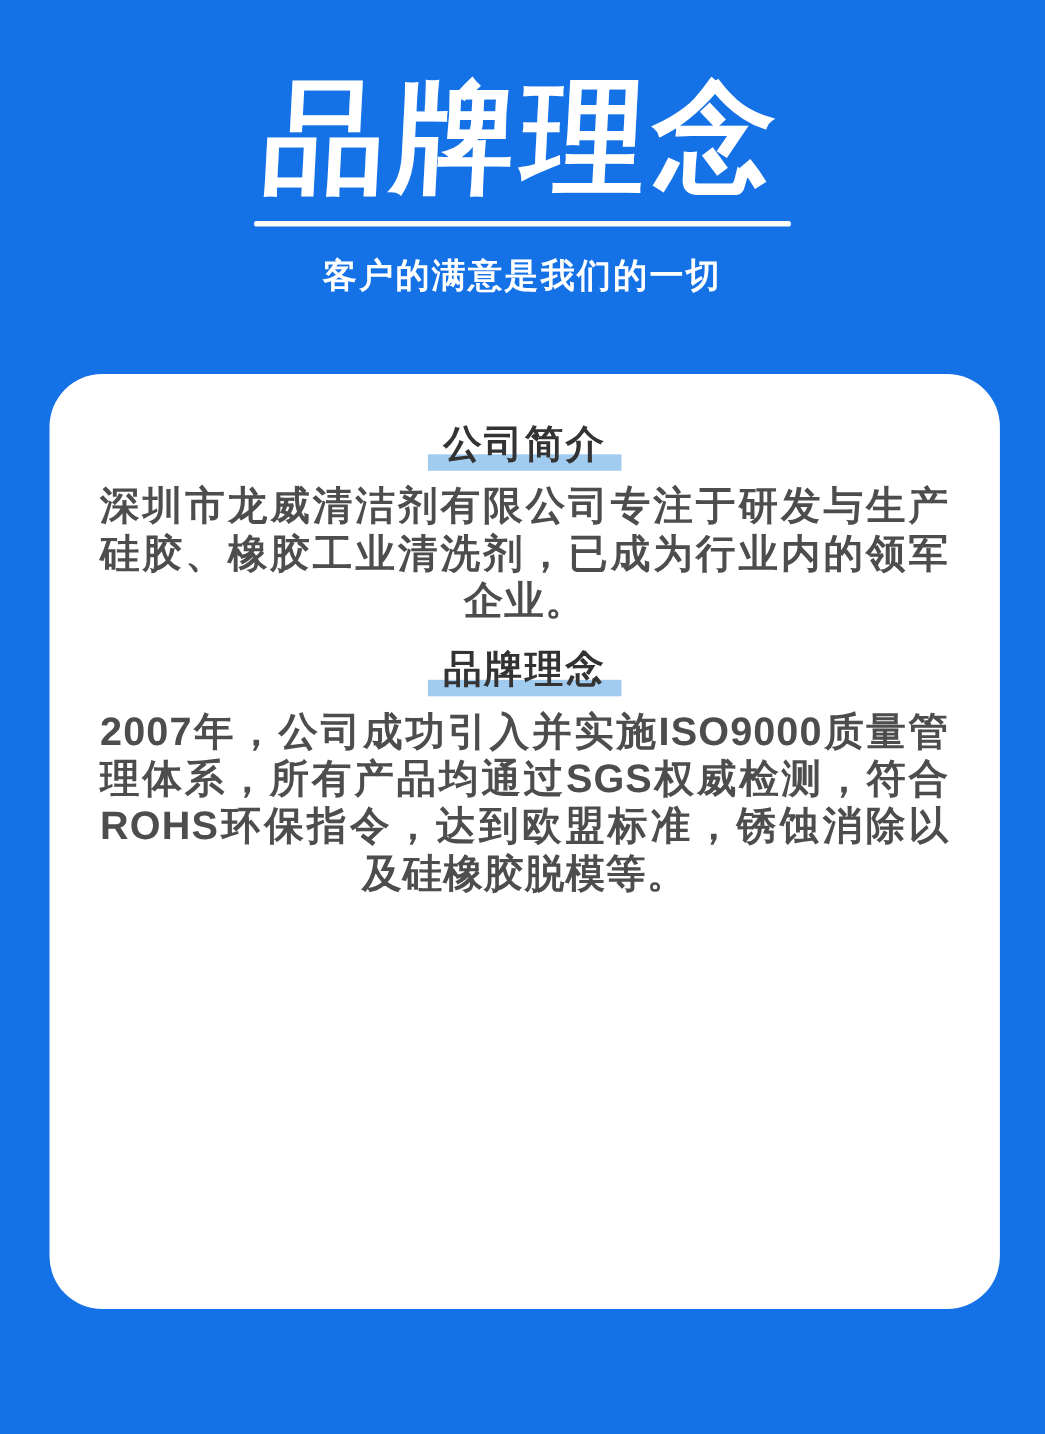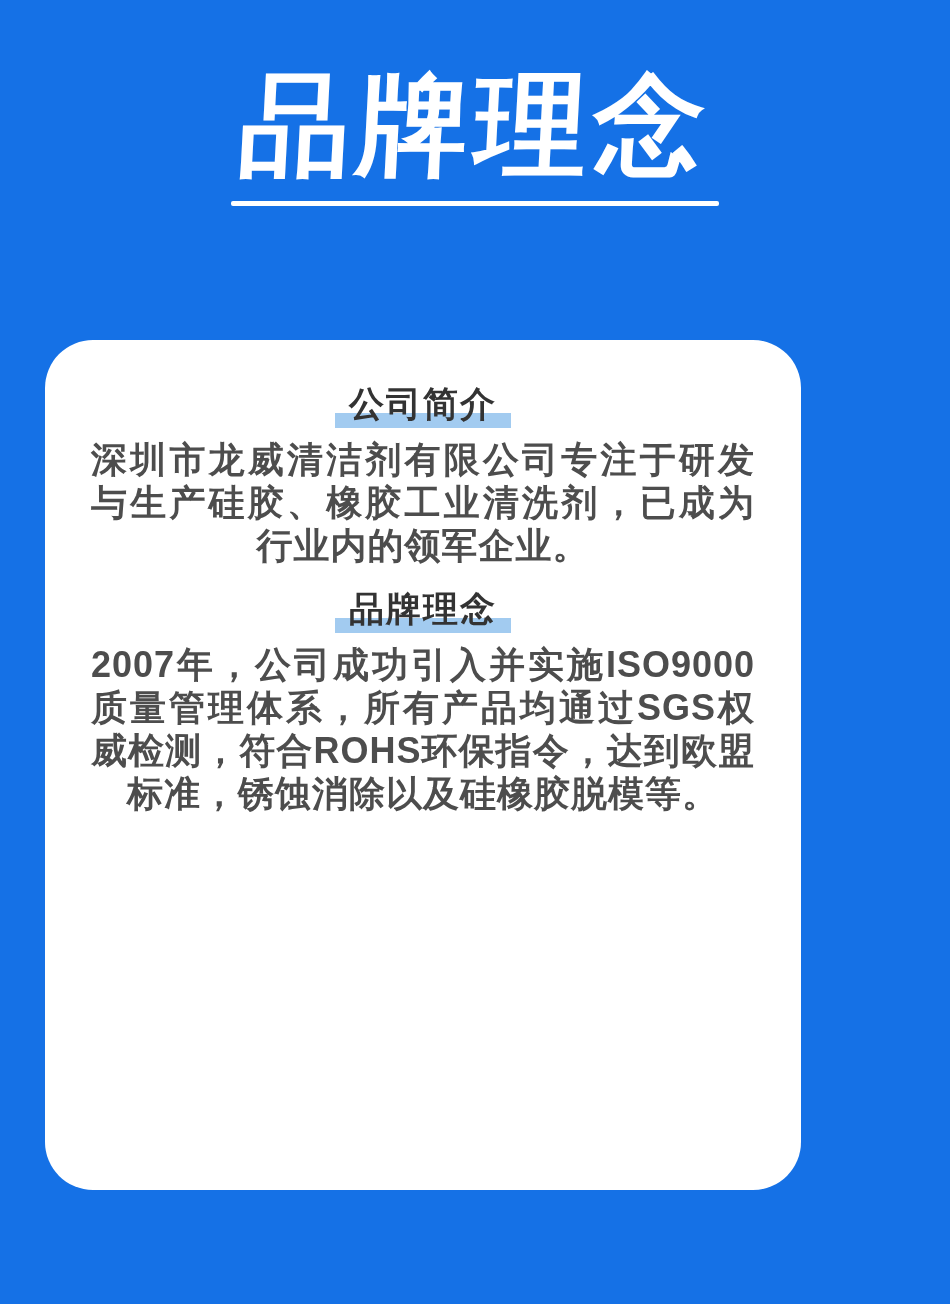--- a/index.html
+++ b/index.html
@@ -35,21 +35,21 @@
     width:488px;height:5px;background:var(--title);
     margin:14px auto 24px auto;border-radius:2px;
   }
   .subtitle{
     font-size:31px;font-weight:600;letter-spacing:2px;color:var(--title);
   }
 
   
   .card{
     position:absolute;left:45px;top:340px;
-    width:756px;height:850px;
+    width:864px;height:850px;
     background:var(--card);
     border-radius:48px;
     padding:40px 44px 36px 44px;
   }
 
   
   .sec-heading{text-align:center;margin:20px 0 12px 0;}
   .sec:first-child .sec-heading{margin-top:2px;}
   .hl{
     position:relative;display:inline-block;
@@ -71,20 +71,21 @@
   }
 </style>
 </head>
 <body>
 
 <div class="page">
 
   <header>
     <h1 class="title">品牌理念</h1>
     <div class="divider"></div>
+    <p class="subtitle">客户的满意是我们的一切</p>
   </header>
 
   <main class="card">
 
     <section class="sec">
       <h2 class="sec-heading">
         <span class="hl">
           <span class="hl-text">公司简介</span>
         </span>
       </h2>

